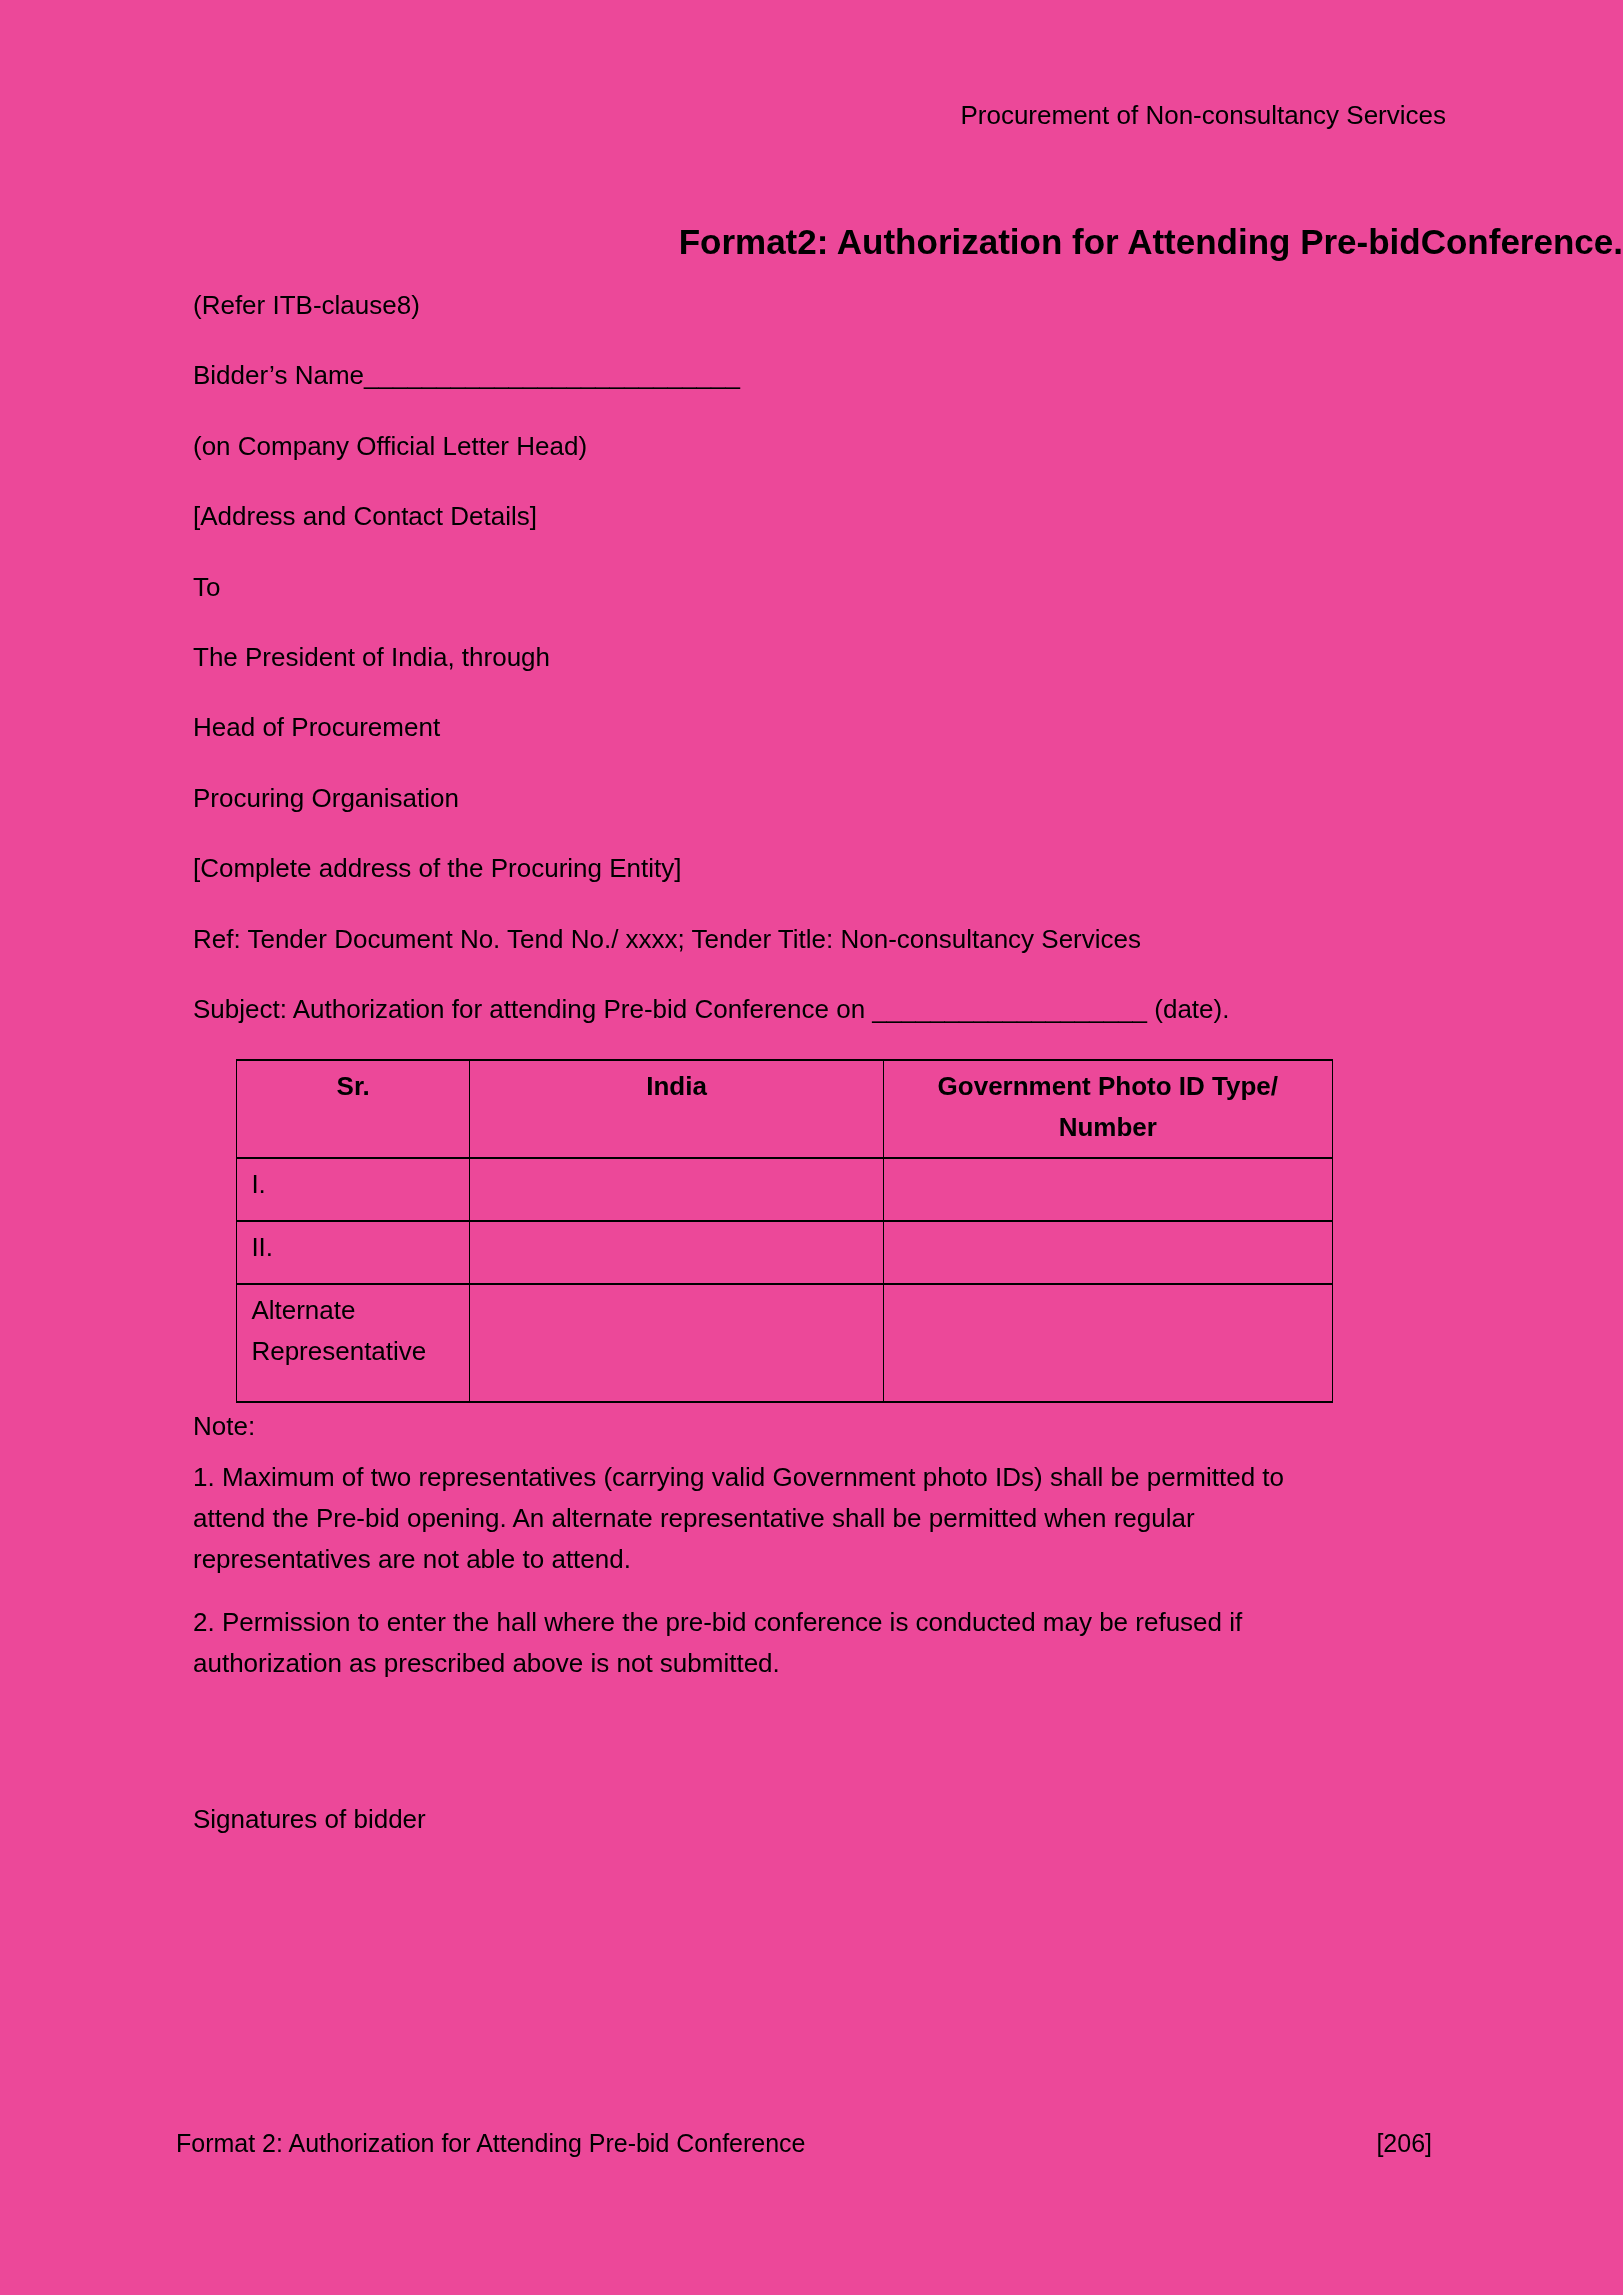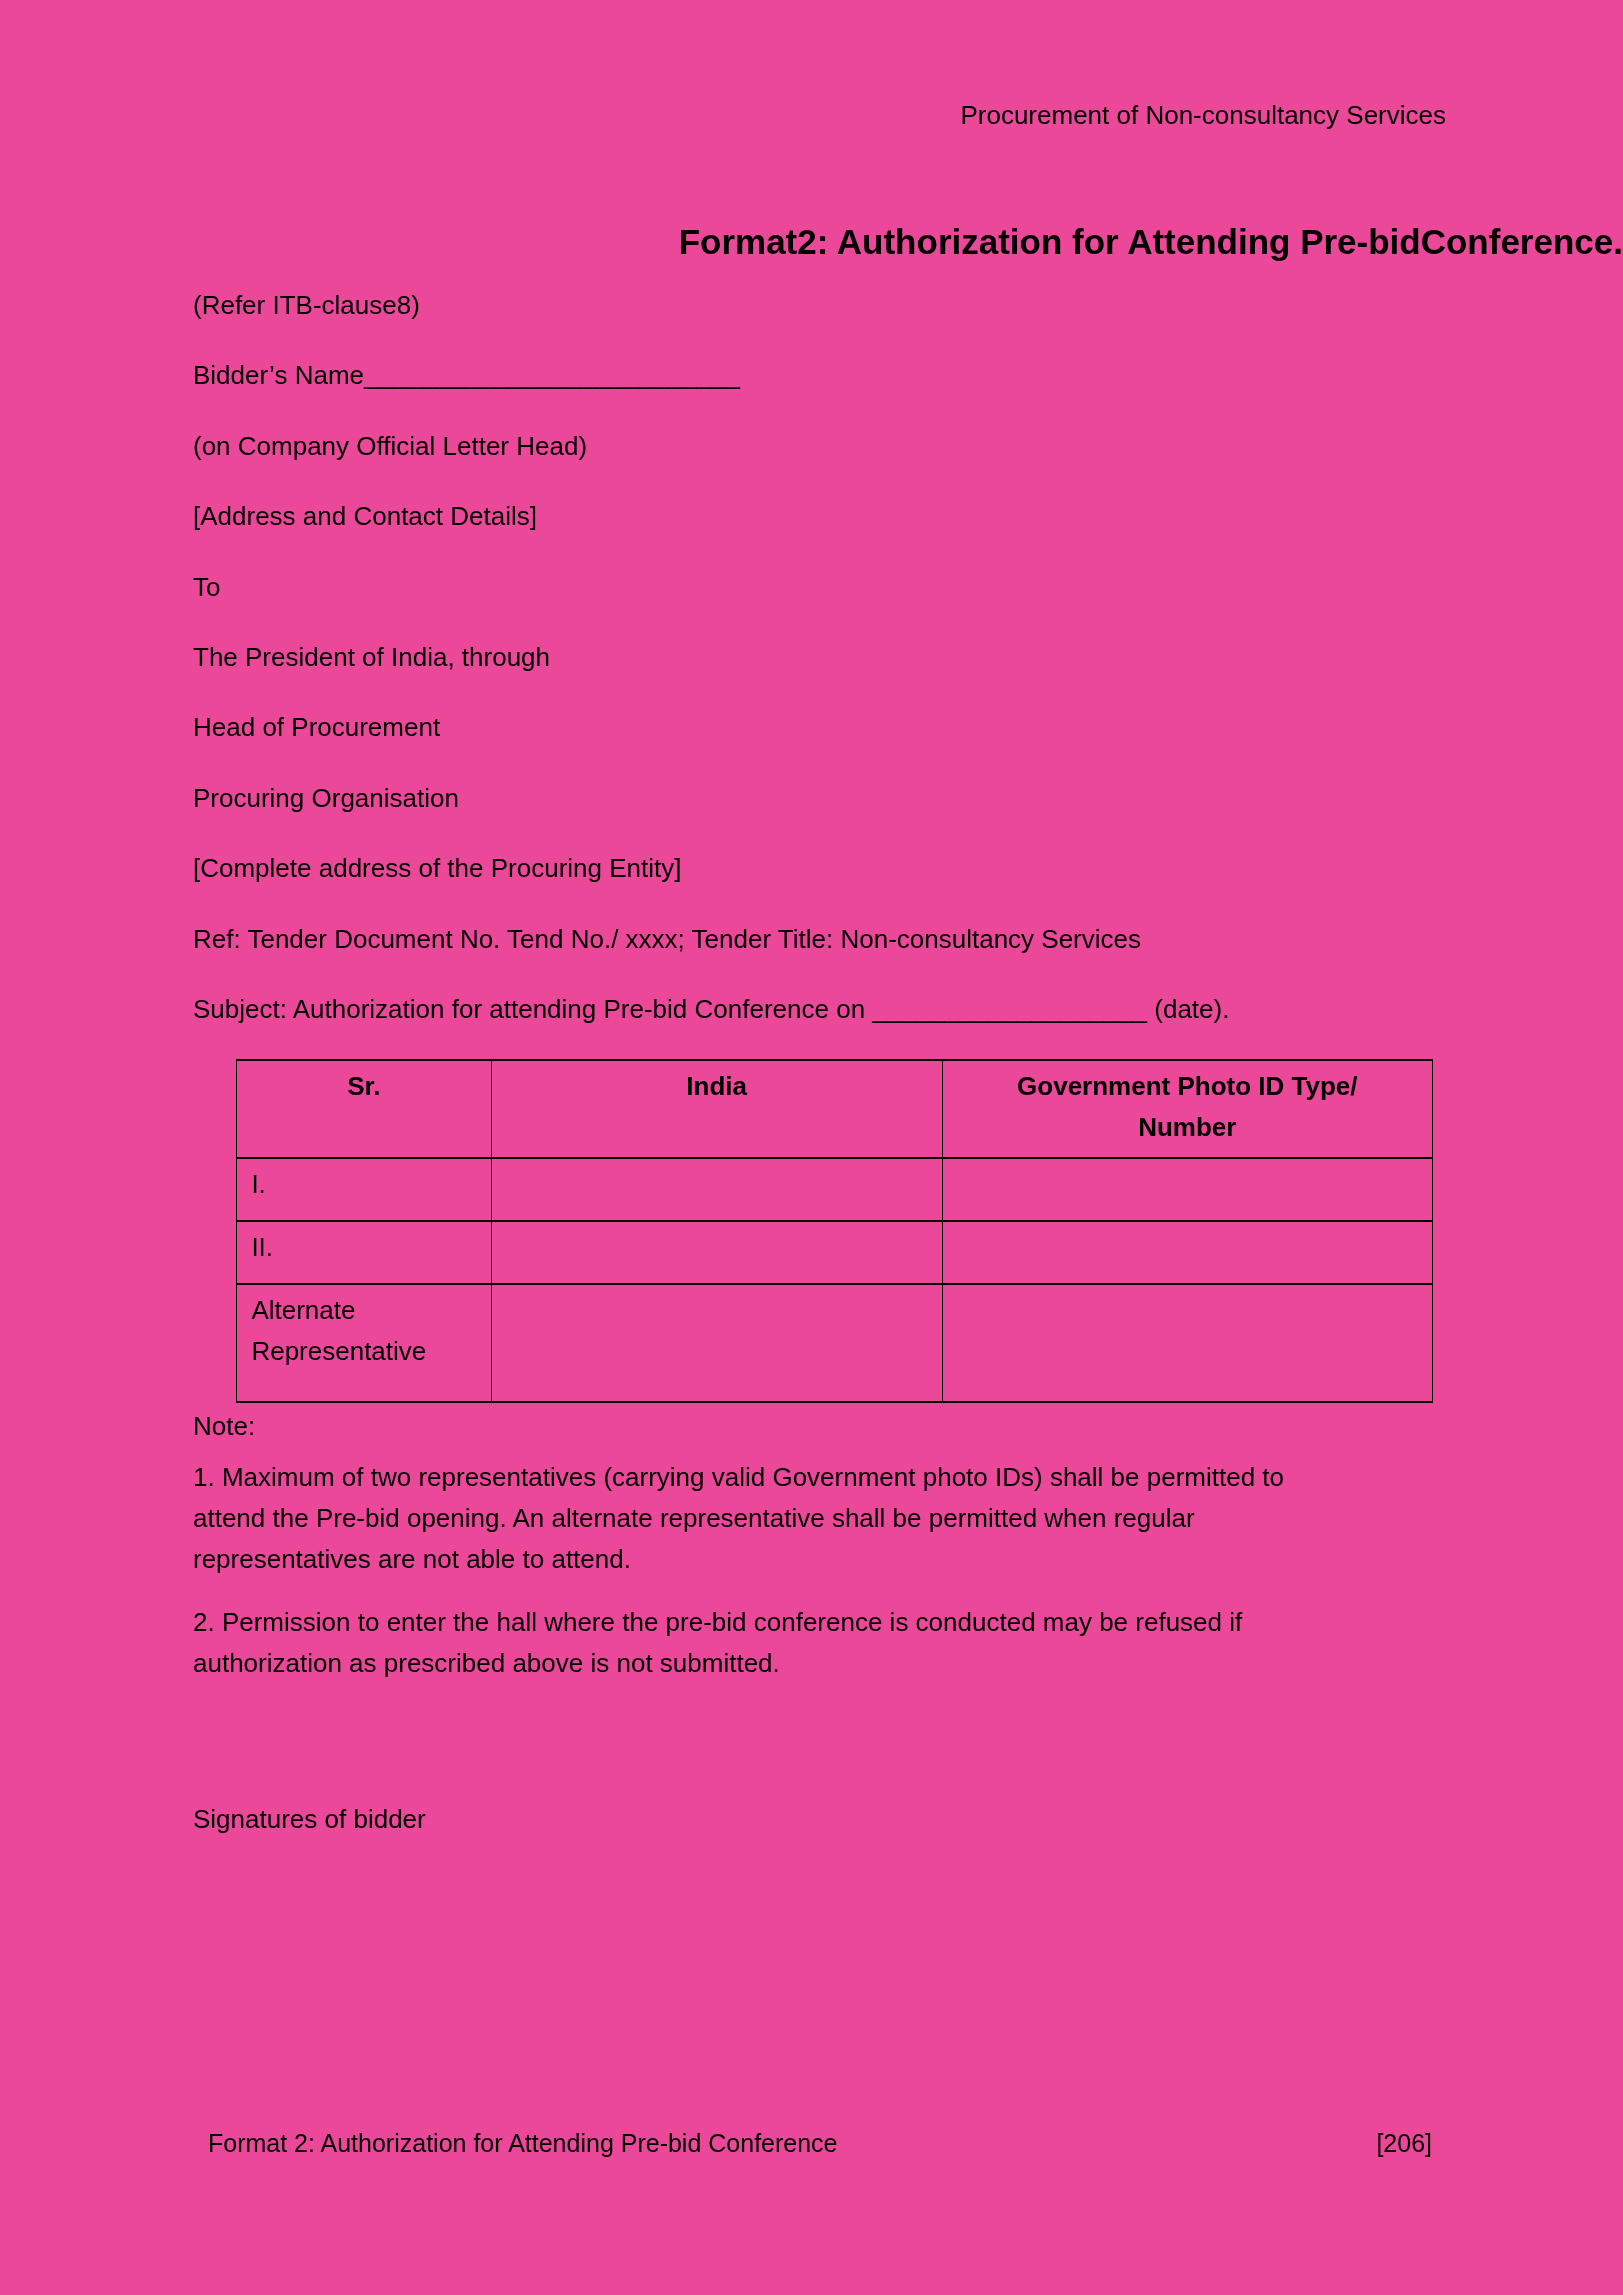--- a/index.html
+++ b/index.html
@@ -41,21 +41,21 @@
   .para {
     font-size: 26px;
     line-height: 41px;
     margin: 0 0 29.4px 0;
     white-space: pre;
   }
   .ref-line .date-part { margin-left: 85px; }
   table.auth-table {
     border-collapse: collapse;
     table-layout: fixed;
-    width: 1197px;
+    width: 1097px;
     margin: 0 0 2.6px 43px;
   }
   table.auth-table th, table.auth-table td {
     border-left: 1.3px solid #000;
     border-right: 1.3px solid #000;
     border-top: 2.6px solid #000;
     border-bottom: 2.6px solid #000;
     font-size: 26px;
     line-height: 41px;
     vertical-align: top;
@@ -76,21 +76,21 @@
   .col-sr { width: 21.3%; }
   .col-name { width: 37.7%; }
   .col-id { width: 41%; }
   .note-label { margin-bottom: 10.5px; }
   .note-item { margin-bottom: 22px; }
   .note-item.last { margin-bottom: 115px; }
   .signature { margin-bottom: 0; }
   .footer {
     position: absolute;
     top: 2127px;
-    left: 208px;
+    left: 176px;
     right: 191px;
     display: flex;
     justify-content: space-between;
     font-size: 25px;
     line-height: 33px;
     white-space: pre;
   }
 </style>
 </head>
 <body>

